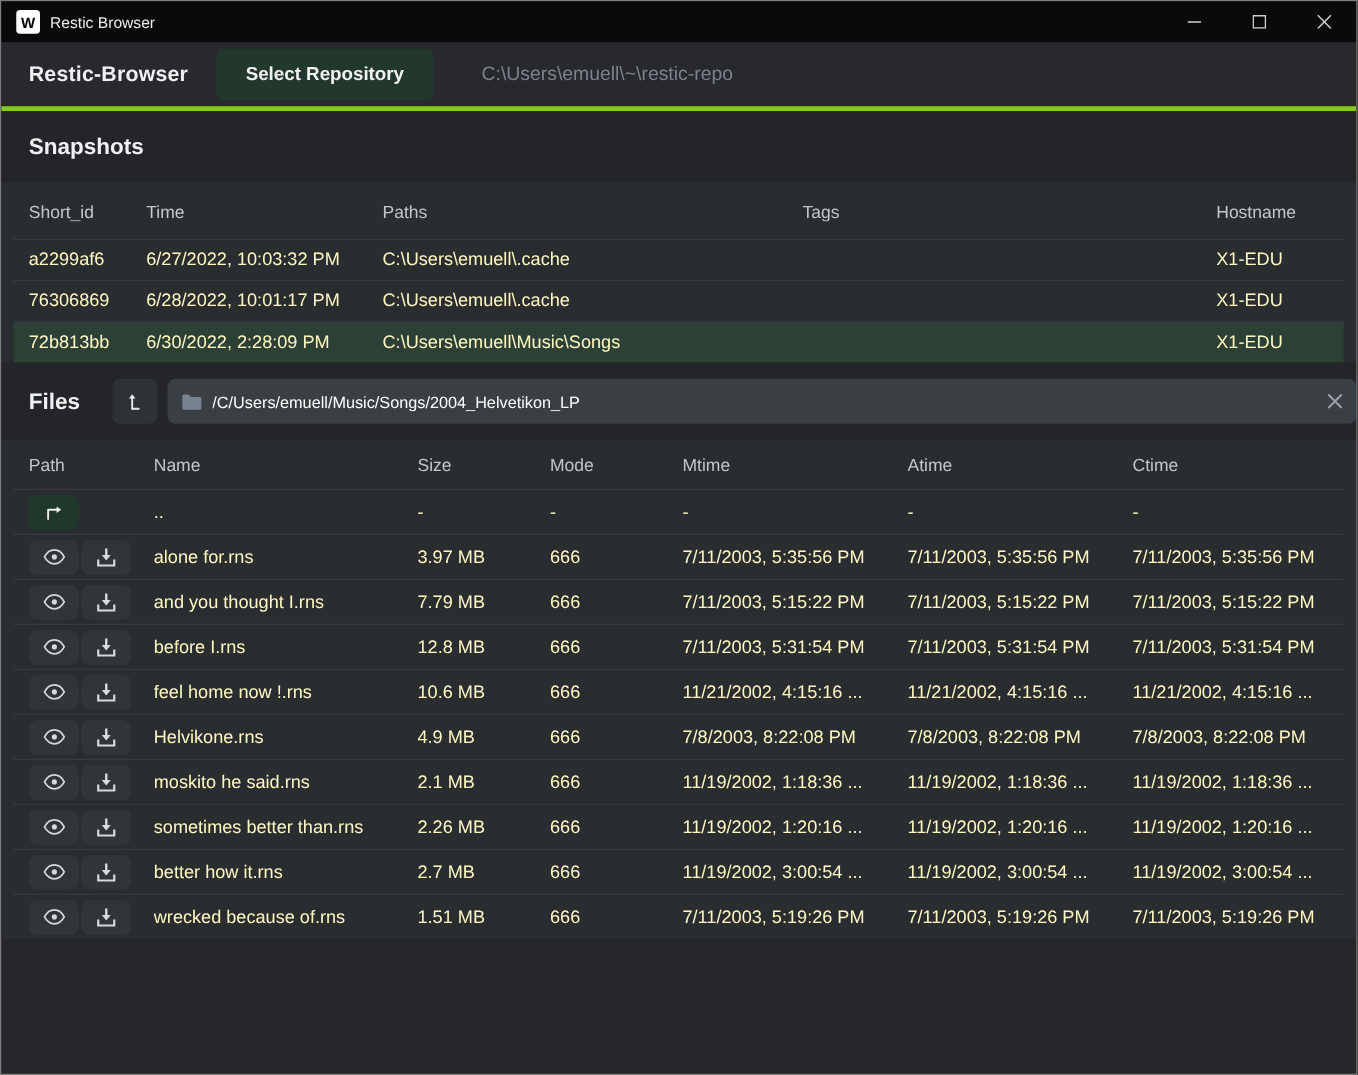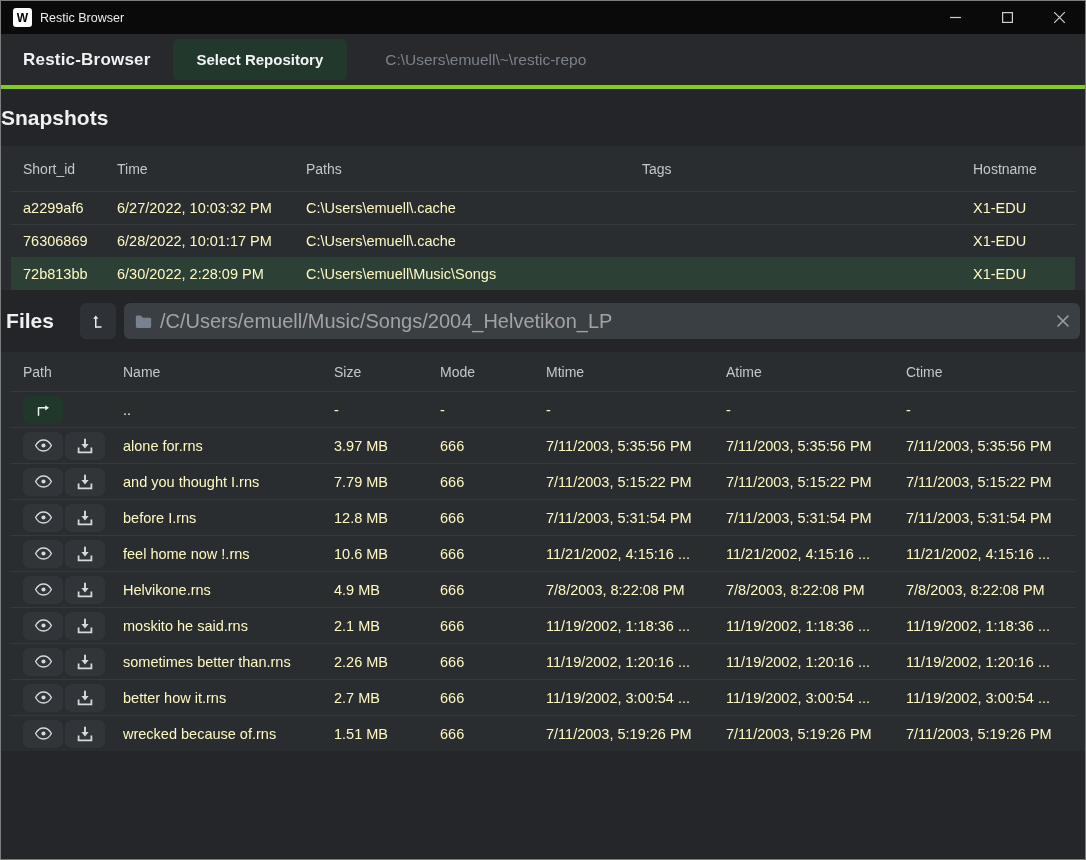--- a/index.html
+++ b/index.html
@@ -31,21 +31,21 @@
   .app-title{ margin-left:22px; color:#f0f1f2; font-size:17px; font-weight:bold; letter-spacing:.2px; }
   .select-repo-btn{
     margin-left:22px; background:#22382c; color:#f2f3f4; border:none;
     font-family:inherit; font-weight:bold; font-size:15px;
     padding:12px 24px; border-radius:6px; cursor:pointer;
   }
   .repo-path{ margin-left:38px; color:#7b828c; font-size:15.5px; }
   
   .band{ background:#232528; }
   .band-snapshots{ height:57px; display:flex; align-items:center; }
-  .section-title{ color:#eef0f1; font-size:21px; font-weight:bold; }
+  .section-title{ margin-left:22px; color:#eef0f1; font-size:18px; font-weight:bold; }
   
   .table{ background:#2a2d30; }
   .grid{ display:grid; align-items:center; margin:0 10px; padding-left:12px; }
   .snap-grid{ grid-template-columns:94px 189px 336px 331px 1fr; }
   .files-grid{ grid-template-columns:100px 211px 106px 106px 180px 180px 1fr; }
   .thead{ color:#c3c7cc; font-size:14px; }
   .snap-head{ height:45px; }
   .files-head{ height:39px; }
   .row{ border-top:1px solid #36393d; color:#fef9c3; font-size:14.5px; }
   .snap-row{ height:33px; }
@@ -59,21 +59,21 @@
     border:none; border-radius:6px; cursor:pointer;
     display:flex; align-items:center; justify-content:center;
   }
   .pathbar{
     margin-left:8px; width:956px; height:36px; background:#3a3f44;
     border-radius:6px; display:flex; align-items:center;
   }
   .pathbar .folder{ margin-left:11px; display:flex; }
   .pathbar input{
     flex:1; background:transparent; border:none; outline:none;
-    color:#a3a3a3; font-family:inherit; font-size:20px; margin-left:8px;
+    color:#ffffff; font-family:inherit; font-size:13px; margin-left:8px;
   }
   .clear-btn{
     width:34px; height:36px; background:transparent; border:none; cursor:pointer;
     display:flex; align-items:center; justify-content:center;
   }
   
   .actions{ display:flex; gap:2px; }
   .icon-btn{
     width:40px; height:28px; background:#313539; border:none; border-radius:7px;
     cursor:pointer; display:flex; align-items:center; justify-content:center;

